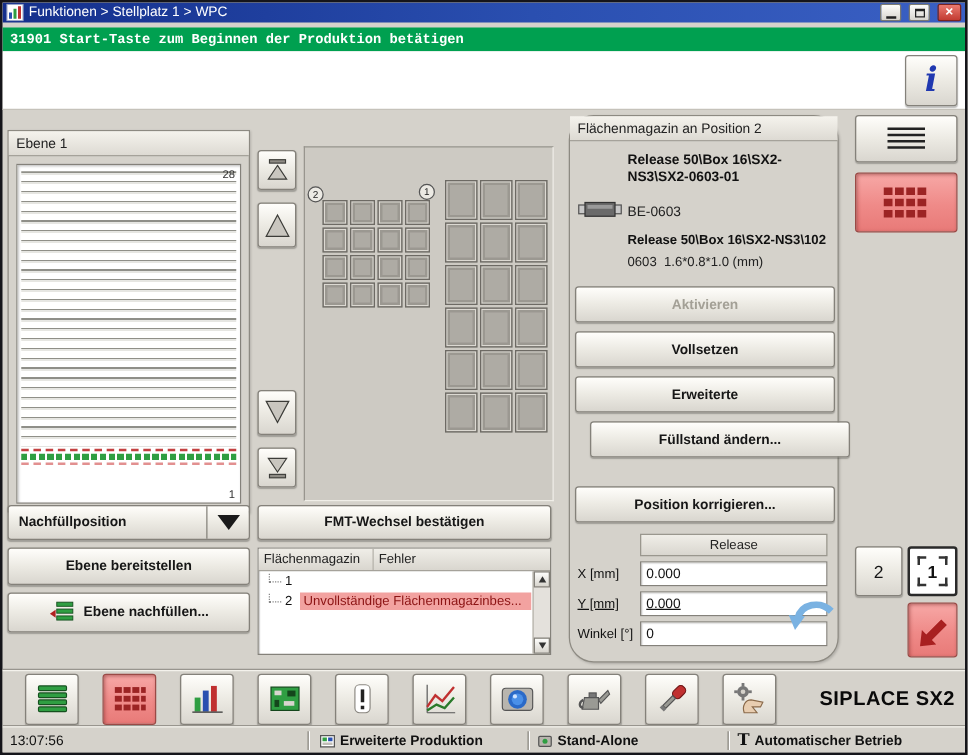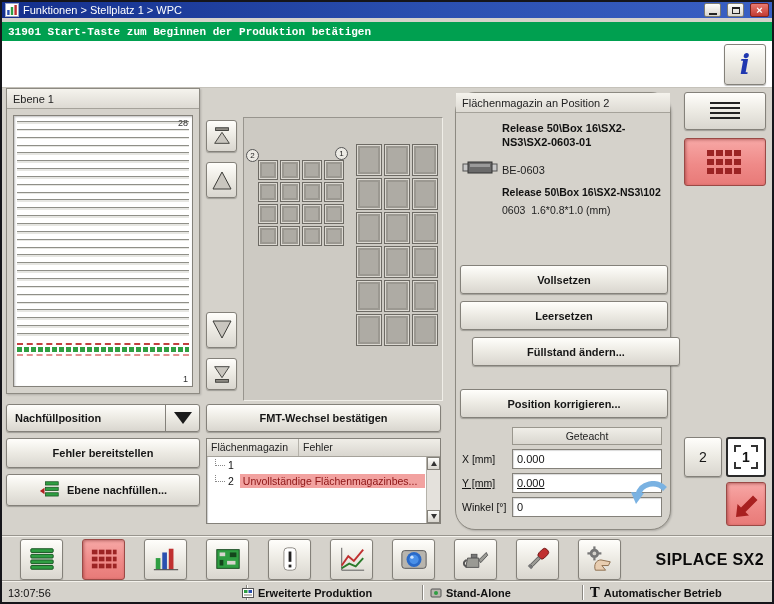--- a/index.html
+++ b/index.html
@@ -31,21 +31,21 @@
   .btn.disabled{color:#a3a096;}
   #info-btn{left:722px;top:42px;width:42px;height:41px;}
   #info-btn .i{font-family:"DejaVu Serif",serif;font-style:italic;font-weight:bold;font-size:27px;color:#2038b0;line-height:1;}
 
   
   .panel{position:absolute;background:#d5d2cb;border:1px solid #8d8a82;box-shadow:1px 1px 2px rgba(0,0,0,.18);}
   .panel-header{height:20px;background:linear-gradient(#f5f3ed,#dddad3);border-bottom:1px solid #a5a29a;
     font-size:11px;color:#222;display:flex;align-items:center;padding-left:6px;}
 
   
-  #ebene-panel{left:4px;top:86px;width:194px;height:306px;}
+  #ebene-panel{left:4px;top:102px;width:194px;height:306px;}
   #tray-box{position:absolute;left:6px;top:26px;right:6px;bottom:6px;background:#fff;
     border:1px solid #84817a;box-shadow:inset 1px 1px 2px rgba(0,0,0,.25);}
   #tray-lines{position:absolute;left:3px;right:3px;top:5px;height:220px;
     background:repeating-linear-gradient(180deg,#8f8f88 0px,#8f8f88 1px,#e6e6e2 1px,#e6e6e2 2.6px,#ffffff 2.6px,#ffffff 7.85px);}
   #tray-red{position:absolute;left:3px;right:3px;top:227px;border-top:2px dashed #c34040;}
   #tray-green{position:absolute;left:3px;right:3px;top:231px;height:5px;
     background:repeating-linear-gradient(90deg,#2f9e42 0 5px,#ffffff 5px 7px);}
   #tray-pink{position:absolute;left:3px;right:3px;top:238px;border-top:2px dashed #e29090;}
   .tray-num{position:absolute;right:4px;font-size:9px;color:#333;}
   #tray-num-top{top:2px;} #tray-num-bottom{bottom:2px;}
@@ -134,21 +134,21 @@
     border-top:1px solid #f4f2ec;box-shadow:0 -1px 0 #98958e;display:flex;align-items:center;gap:19px;padding-left:18px;}
   .tbtn{position:relative;width:43px;height:41px;flex:0 0 auto;}
   #brand{position:absolute;right:8px;top:0;height:45px;display:flex;align-items:center;
     font-size:16px;font-weight:bold;letter-spacing:.4px;color:#0a0a0a;}
 
   
   #statusbar{position:absolute;left:0;top:579px;width:770px;height:21px;background:#d5d2cb;
     border-top:1px solid #f4f2ec;box-shadow:0 -1px 0 #98958e;font-size:11px;color:#111;}
   .sb-item{position:absolute;top:0;height:21px;display:flex;align-items:center;gap:4px;white-space:nowrap;}
   .sb-sep{position:absolute;top:3px;height:15px;width:2px;border-left:1px solid #8a8780;border-right:1px solid #fff;}
-  #sb-time{left:6px;} #sb-prod{left:240px;font-weight:bold;} #sb-alone{left:428px;font-weight:bold;} #sb-auto{left:588px;font-weight:bold;}
+  #sb-time{left:6px;} #sb-prod{left:254px;font-weight:bold;} #sb-alone{left:428px;font-weight:bold;} #sb-auto{left:588px;font-weight:bold;}
   #sep1{left:244px;} #sep2{left:420px;} #sep3{left:580px;}
   .sb-t{font-family:"DejaVu Serif",serif;font-weight:bold;font-size:13px;}
   svg{display:block;}
 </style>
 </head>
 <body>
 
 <div id="app">
 
   <div id="titlebar">
@@ -254,21 +254,21 @@
         <div class="cell"></div>
       </div>
   </div>
 
   <div class="btn" id="combo-refill">
     <span>Nachfüllposition</span>
     <span class="dd">
         <span class="tri-down"></span>
       </span>
   </div>
-  <div class="btn" id="btn-provide">Fehler bereitstellen</div>
+  <div class="btn" id="btn-provide">Ebene bereitstellen</div>
   <div class="btn" id="btn-refill">
     <svg width="22" height="22" viewBox="0 0 24 24">
       <g fill="#2f9e42" stroke="#16501f" stroke-width="0.8">
         <rect x="7" y="3" width="14" height="3.6"></rect>
           <rect x="7" y="9" width="14" height="3.6"></rect>
           <rect x="7" y="15" width="14" height="3.6"></rect>
       </g>
       <polygon points="1,13 6,9.5 6,16.5" fill="#b02020"></polygon>
     </svg>
     <span>Ebene nachfüllen...</span>
@@ -309,26 +309,27 @@
           <rect x="1" y="5" width="6" height="7" fill="#c8c8c8" stroke="#555"></rect>
           <rect x="29" y="5" width="6" height="7" fill="#c8c8c8" stroke="#555"></rect>
           <rect x="6" y="3" width="24" height="11" fill="#6a6a6a" stroke="#333"></rect>
           <rect x="8" y="5" width="20" height="3" fill="#9a9a9a"></rect>
         </svg>
     </span>
     <div id="pp-name">BE-0603</div>
     <div id="pp-line2">Release 50\Box 16\SX2-NS3\102</div>
     <div id="pp-size">0603  1.6*0.8*1.0 (mm)</div>
 
+    <div class="btn pp-btn disabled" id="btn-aktivieren">Aktivieren</div>
     <div class="btn pp-btn" id="btn-vollsetzen">Vollsetzen</div>
-    <div class="btn pp-btn" id="btn-leersetzen">Leersetzen</div>
+    <div class="btn pp-btn" id="btn-leersetzen">Erweiterte</div>
     <div class="btn pp-btn" id="btn-fuellstand">Füllstand ändern...</div>
     <div class="btn pp-btn" id="btn-poskorr">Position korrigieren...</div>
 
-    <div id="taught-head">Geteacht</div>
+    <div id="taught-head">Release</div>
     <span class="t-label t-row1">X [mm]</span>
     <span class="t-field t-row1">0.000</span>
     <span class="t-label t-row2">Y [mm]</span>
     <span class="t-field t-row2">0.000</span>
     <span class="t-label t-row3">Winkel [°]</span>
     <span class="t-field t-row3">0</span>
 
     <span id="undo-arrow">
       <svg width="38" height="28" viewBox="0 0 38 28">
         <path d="M35 8 C 26 -1, 11 2, 8 14" fill="none" stroke="#7ab2e2" stroke-width="5.5"></path>

